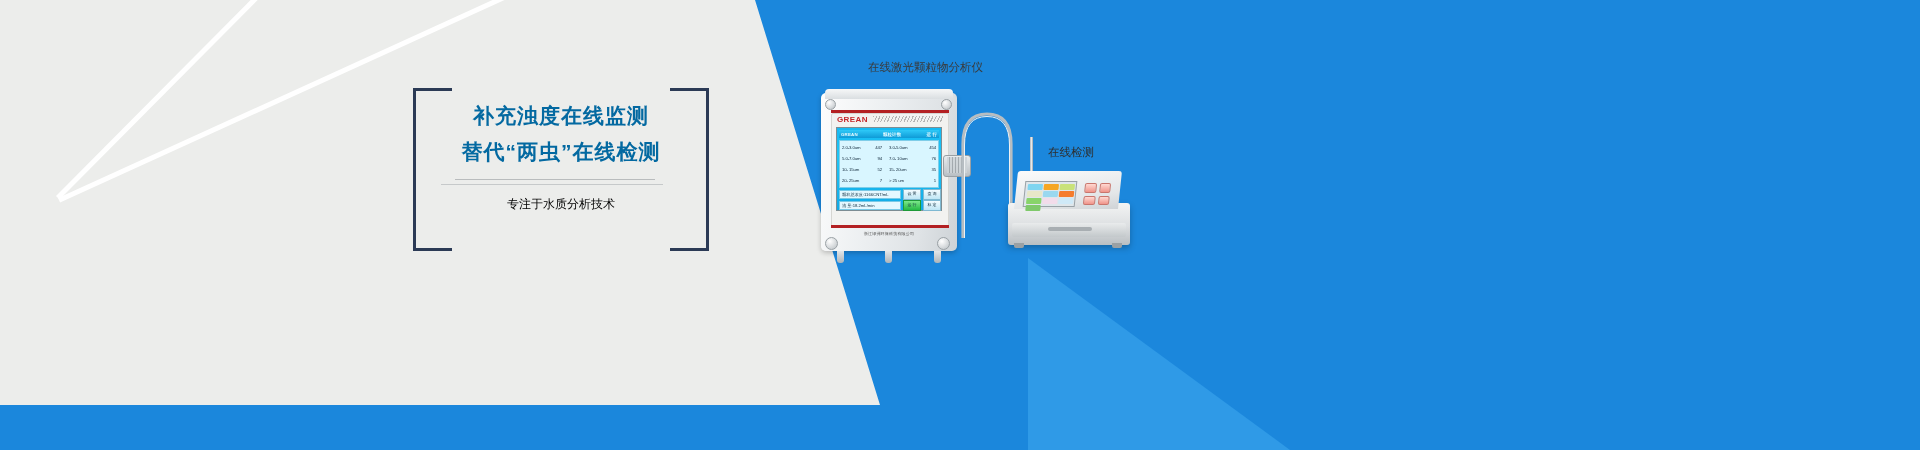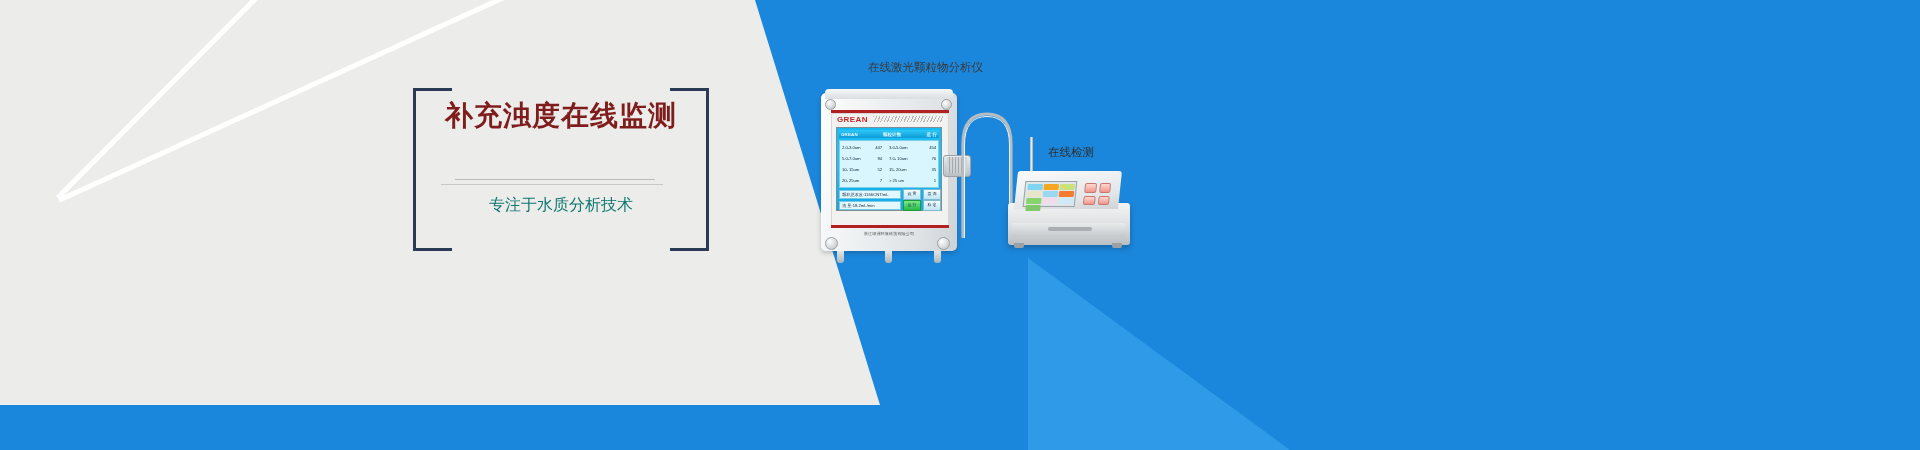--- a/index.html
+++ b/index.html
@@ -24,31 +24,31 @@
   .textblock{position:absolute;left:413px;top:88px;width:296px;height:163px;}
   .brk{position:absolute;border-color:#2b3a55;border-style:solid;width:36px;height:36px;}
   .brk-tl{left:0;top:0;border-width:3px 0 0 3px;}
   .brk-tr{right:0;top:0;border-width:3px 3px 0 0;}
   .brk-bl{left:0;bottom:0;border-width:0 0 3px 3px;}
   .brk-br{right:0;bottom:0;border-width:0 3px 3px 0;}
   .brk-l{position:absolute;left:0;top:36px;bottom:36px;width:3px;background:#2b3a55;}
   .brk-r{position:absolute;right:0;top:36px;bottom:36px;width:3px;background:#2b3a55;}
 
   .headline{position:absolute;left:0;top:11px;width:296px;text-align:center;}
-  .hl{font-size:28px;font-weight:bold;color:#7f1d1d;letter-spacing:1px;line-height:34px;
+  .hl{font-size:21px;font-weight:bold;color:#0369a1;letter-spacing:1px;line-height:34px;
       white-space:nowrap;}
   .hl2{margin-top:2px;}
 
   .rules{position:absolute;left:28px;top:91px;width:240px;}
   .rule{height:1px;background:#b9bcbd;}
   .rule.r1{width:200px;margin-left:14px;}
   .rule.r2{width:222px;margin-left:0px;margin-top:4px;background:#c6c9ca;}
 
   .sublines{position:absolute;left:0;top:104px;width:296px;text-align:center;}
-  .sub{font-size:16px;color:#0f766e;line-height:25px;white-space:nowrap;}
+  .sub{font-size:12px;color:#000000;line-height:25px;white-space:nowrap;}
 
   
   .callout{position:absolute;font-size:11.5px;color:#3a3a3a;white-space:nowrap;}
   .callout-1{left:868px;top:60px;}
   .callout-2{left:1048px;top:145px;color:#2e2e2e;}
 
   
   .analyzer{position:absolute;left:815px;top:85px;width:150px;height:180px;}
   .an-body{position:absolute;left:6px;top:8px;width:136px;height:158px;border-radius:5px;
      background:linear-gradient(100deg,#fdfdfd 0%,#eceff1 42%,#dfe3e6 75%,#cdd2d6 100%);
@@ -146,20 +146,21 @@
   <div class="textblock">
     <div class="brk brk-tl"></div>
     <div class="brk brk-tr"></div>
     <div class="brk brk-bl"></div>
     <div class="brk brk-br"></div>
     <div class="brk-l"></div>
     <div class="brk-r"></div>
 
     <div class="headline">
       <div class="hl">补充浊度在线监测</div>
+      <div class="hl hl2">替代“两虫”在线检测</div>
     </div>
 
     <div class="rules">
       <div class="rule r1"></div>
       <div class="rule r2"></div>
     </div>
 
     <div class="sublines">
       <div class="sub">专注于水质分析技术</div>
     </div>

